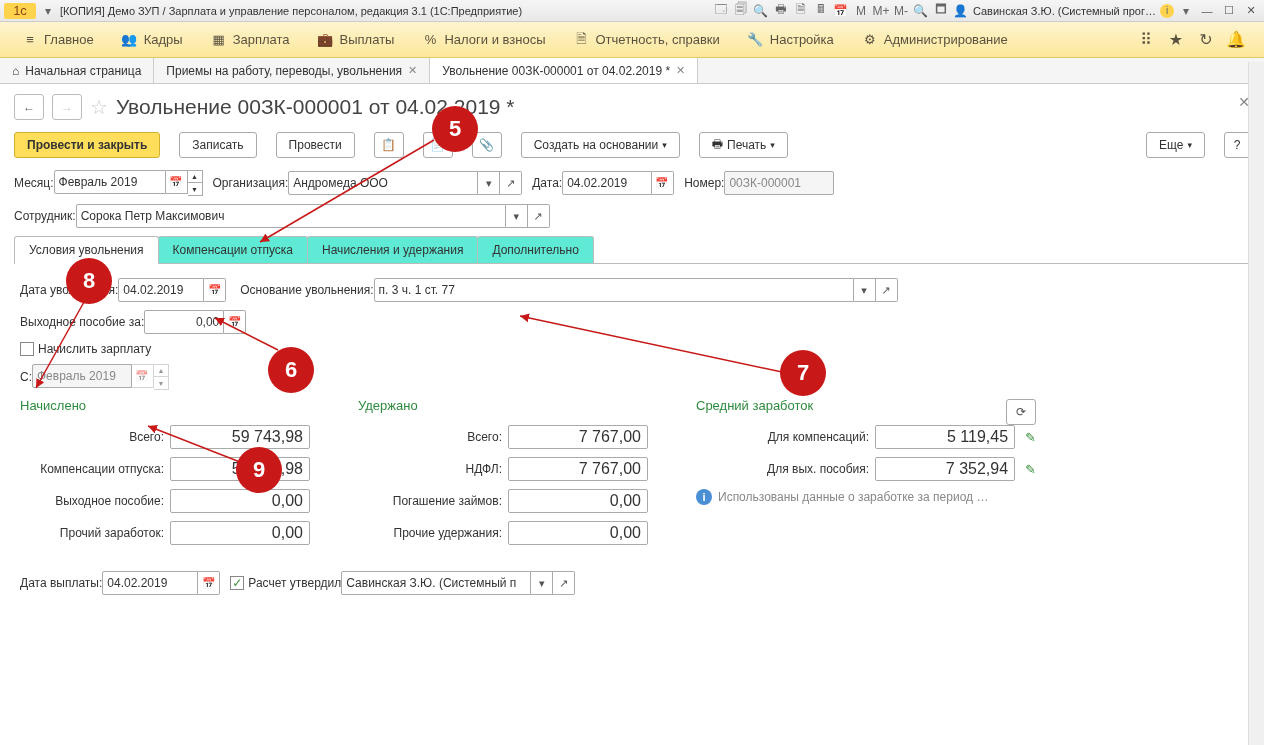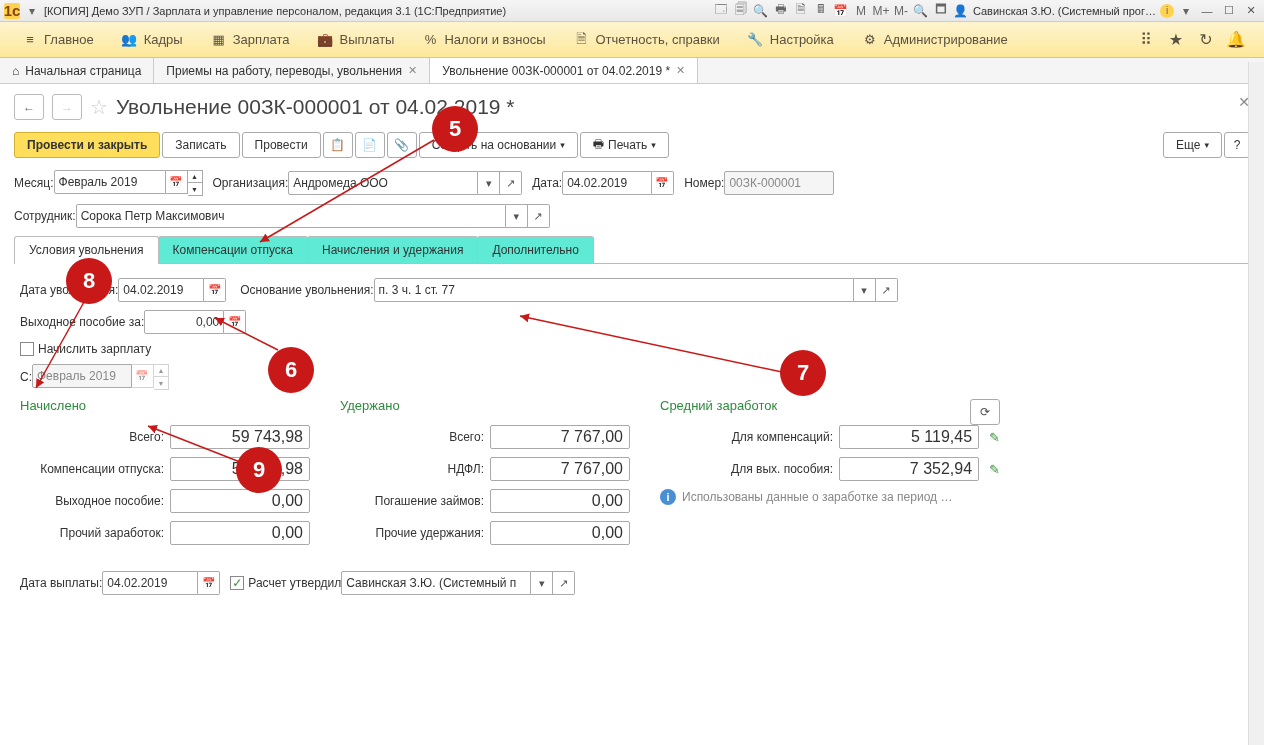--- a/index.html
+++ b/index.html
@@ -1,38 +1,38 @@
 <!DOCTYPE html>
 <html><head>
 <meta charset="utf-8">
 <style>
 html,body{margin:0;padding:0;font-family:Arial,sans-serif;font-size:12px;color:#333;background:#fff;width:1264px;height:745px;overflow:hidden}
 *{box-sizing:border-box}
 .titlebar{height:22px;background:linear-gradient(#f5f5f5,#e8e8e8);border-bottom:1px solid #ccc;display:flex;align-items:center;padding:0 4px;gap:4px;font-size:11px}
-.titlebar .logo{width:16px;height:16px;background:#ffd34e;border-radius:2px;display:flex;align-items:center;justify-content:center;font-weight:bold;font-size:15px;color:#8b4513}
+.titlebar .logo{width:32px;height:16px;background:#ffd34e;border-radius:2px;display:flex;align-items:center;justify-content:center;font-weight:normal;font-size:13px;color:#8b4513}
 .titlebar .title{flex:0 0 auto;white-space:nowrap}
 .titlebar .spacer{flex:1}
 .titlebar .tbicon{width:16px;height:16px;display:flex;align-items:center;justify-content:center;color:#666;font-size:12px}
 .titlebar .winbtn{width:18px;height:16px;display:flex;align-items:center;justify-content:center;color:#555;font-size:11px}
 .mainmenu{height:36px;background:linear-gradient(#fef4cf,#fde89a);border-bottom:1px solid #e0c968;display:flex;align-items:center;padding:0 8px;gap:0}
 .mainmenu .mitem{display:flex;align-items:center;gap:6px;padding:0 14px;height:36px;color:#5a5240;font-size:13px}
 .mainmenu .micon{width:16px;height:16px;display:flex;align-items:center;justify-content:center;color:#5a5240}
 .mainmenu .right{margin-left:auto;display:flex;align-items:center;gap:10px;padding-right:10px}
 .mainmenu .right .ricon{width:20px;height:20px;display:flex;align-items:center;justify-content:center;color:#5a5240;font-size:16px}
 .tabbar{height:26px;background:#f5f5f5;border-bottom:1px solid #ccc;display:flex;align-items:stretch}
 .tabbar .tab{display:flex;align-items:center;gap:6px;padding:0 12px;border-right:1px solid #ccc;font-size:12px;background:#f5f5f5}
 .tabbar .tab.active{background:#fff}
 .tabbar .tab .close{color:#888;font-size:11px}
 .page{padding:10px 14px 0 14px;position:relative}
 .pagehead{display:flex;align-items:center;gap:8px;margin-bottom:12px}
 .navbtn{width:30px;height:26px;border:1px solid #bbb;border-radius:3px;background:#fff;display:flex;align-items:center;justify-content:center;color:#666}
 .star{color:#ccc;font-size:20px}
 .pagetitle{font-size:21px;color:#444}
 .pageclose{position:absolute;right:14px;top:10px;font-size:14px;color:#888}
-.toolbar{display:flex;align-items:flex-end;gap:2px;margin-bottom:12px}
+.toolbar{display:flex;align-items:flex-end;gap:19px;margin-bottom:12px}
 .btn{height:26px;padding:0 12px;border:1px solid #aaa;border-radius:3px;background:#fff;display:flex;align-items:center;font-size:12px;white-space:nowrap}
 .btn.primary{background:#ffde5c;border-color:#d4b030;font-weight:bold}
 .btn .caret{margin-left:4px;font-size:9px}
 .iconbtn{width:30px;height:26px;border:1px solid #aaa;border-radius:3px;background:#fff;display:flex;align-items:center;justify-content:center;color:#555}
 .formrow{display:flex;align-items:center;gap:0;margin-bottom:8px;flex-wrap:wrap}
 .lbl{font-size:12px;color:#333}
 .inp{height:24px;border:1px solid #aaa;border-radius:2px;padding:0 4px;font-size:12px;background:#fff;display:flex;align-items:center}
 .inp.readonly{background:#f5f5f5;color:#888}
 .inpgrp{display:flex}
 .inpgrp .inp{border-radius:0}
@@ -42,21 +42,21 @@
 .stepper{display:flex;flex-direction:column;border:1px solid #aaa;border-left:none}
 .stepper div{width:14px;height:12px;display:flex;align-items:center;justify-content:center;font-size:7px;background:#fff}
 .stepper div:first-child{border-bottom:1px solid #aaa}
 .tabs{display:flex;border-bottom:1px solid #bbb;margin-bottom:14px}
 .tabs .t{padding:6px 14px;border:1px solid #bbb;border-bottom:none;margin-right:-1px;background:#5eead4;font-size:12px;border-radius:3px 3px 0 0}
 .tabs .t.active{background:#fff;position:relative;z-index:1}
 .tabs .t.active::after{content:'';position:absolute;left:0;right:0;bottom:-1px;height:1px;background:#fff}
 .section{padding:0 6px}
 .chk{width:14px;height:14px;border:1px solid #888;display:inline-block;vertical-align:middle;margin-right:4px;background:#fff}
 .chk.checked::after{content:'✓';color:#3a8f3a;font-size:12px;display:block;line-height:12px;text-align:center}
-.totals{display:flex;gap:30px;}
+.totals{display:flex;gap:48px;}
 .col{flex:0 0 290px}
 .colhead{color:#2e8b3e;font-size:13px;margin-bottom:12px}
 .trow{display:flex;align-items:center;margin-bottom:8px;gap:6px}
 .trow .tlbl{flex:1;text-align:right;font-size:12px}
 .trow .tval{width:140px;height:24px;border:1px solid #aaa;border-radius:2px;padding:0 6px;text-align:right;font-size:16px;display:flex;align-items:center;justify-content:flex-end}
 .editpen{color:#3a8f3a;font-size:13px;margin-left:4px}
 .info{color:#888;font-size:12px;display:flex;align-items:center;gap:6px}
 .info .i{width:16px;height:16px;border-radius:50%;background:#4a8fd4;color:#fff;display:flex;align-items:center;justify-content:center;font-size:11px;font-weight:bold}
 .marker{position:absolute;width:46px;height:46px;border-radius:50%;background:#c91818;color:#fff;display:flex;align-items:center;justify-content:center;font-size:22px;font-weight:bold;z-index:100}
 .arrow{position:absolute;z-index:99;pointer-events:none}

